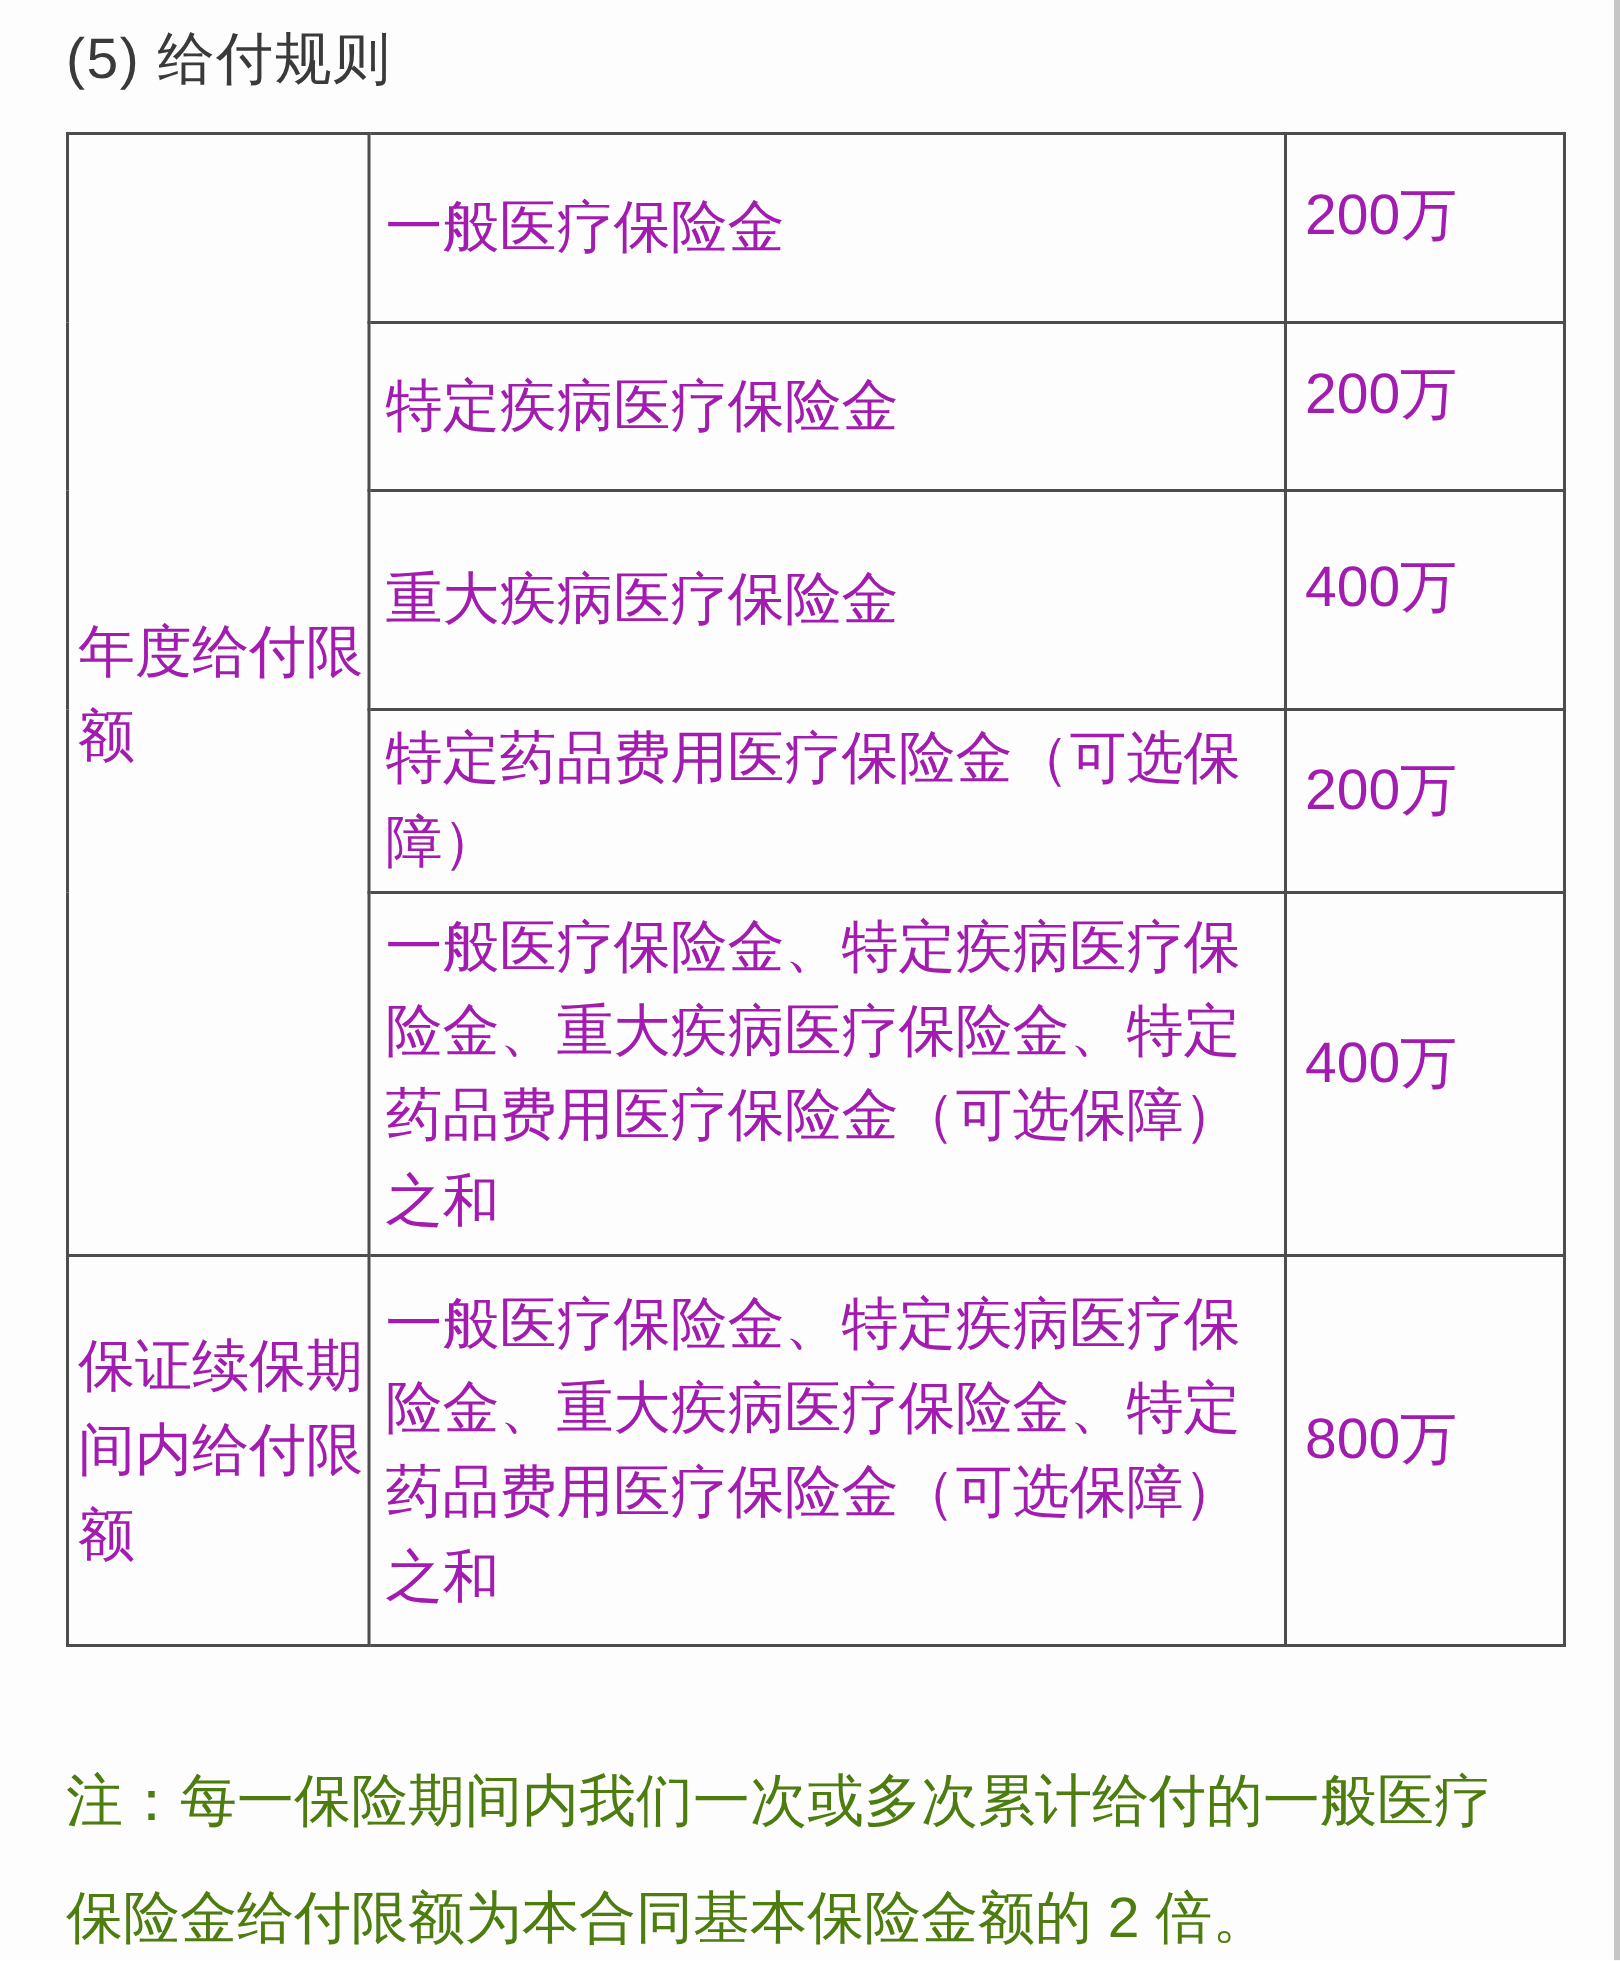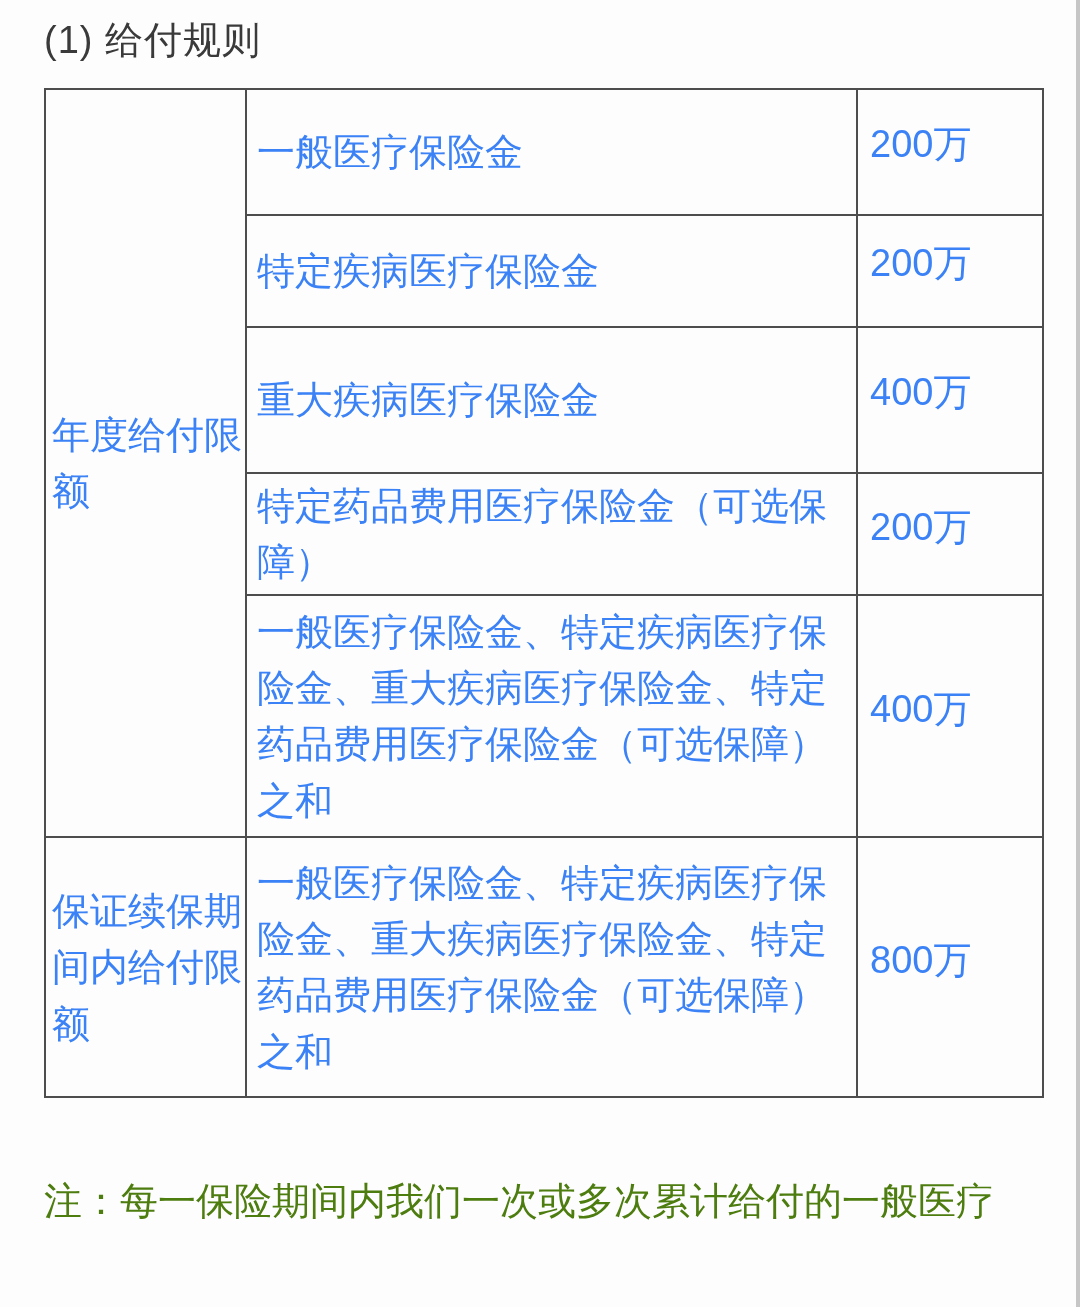--- a/index.html
+++ b/index.html
@@ -39,21 +39,21 @@
     left: 44px;
     top: 88px;
     width: 998px;
     border-collapse: collapse;
     table-layout: fixed;
   }
   table.benefits td {
     border: 2px solid #4d4d4d;
     font-size: 38px;
     line-height: 1.48;
-    color: #3b82f6;
+    color: #a21caf;
     vertical-align: middle;
     overflow: hidden;
   }
   td.group-header {
     padding: 4px 2px 4px 6px;
   }
   td.item-cell {
     padding: 4px 6px 4px 10px;
   }
   td.limit-cell {
@@ -75,21 +75,21 @@
     white-space: nowrap;
   }
   .note-line-1 { top: 1180px; }
   .note-line-2 { top: 1258px; }
 </style>
 </head>
 <body>
 
 <div class="page">
 
-  <div class="doc-title">(1) 给付规则</div>
+  <div class="doc-title">(5) 给付规则</div>
 
   <table class="benefits">
     <colgroup>
       <col style="width:201px">
       <col style="width:611px">
       <col style="width:186px">
     </colgroup>
     <tbody>
       <tr class="r1">
         <td class="group-header" rowspan="5">年度给付限额</td>
@@ -114,16 +114,17 @@
       </tr>
       <tr class="r6">
         <td class="group-header">保证续保期间内给付限额</td>
         <td class="item-cell">一般医疗保险金、特定疾病医疗保险金、重大疾病医疗保险金、特定药品费用医疗保险金（可选保障）之和</td>
         <td class="limit-cell">800万</td>
       </tr>
     </tbody>
   </table>
 
   <div class="note-line note-line-1">注：每一保险期间内我们一次或多次累计给付的一般医疗</div>
+  <div class="note-line note-line-2">保险金给付限额为本合同基本保险金额的 2 倍。</div>
 
   <div class="edge-shade"></div>
 
 </div>
 
 </body></html>

